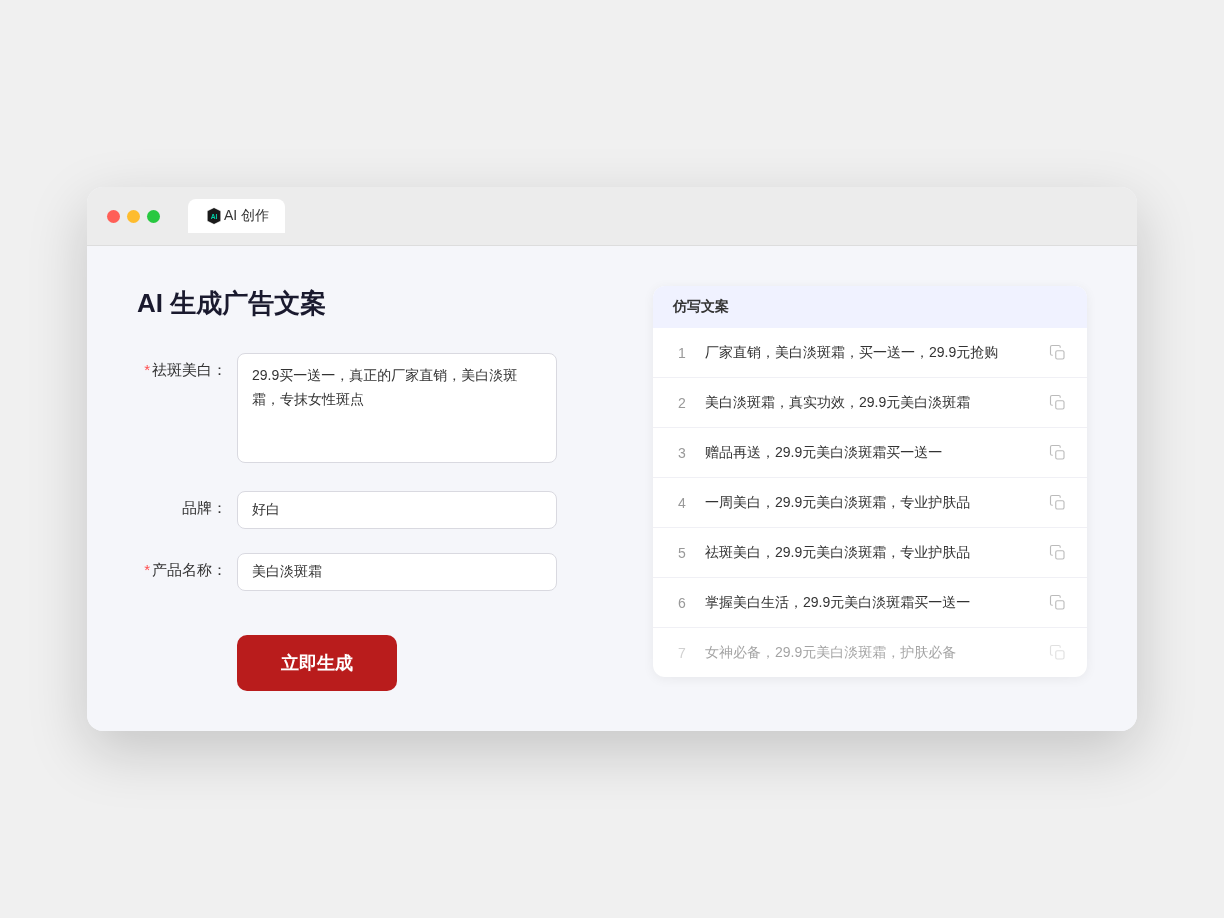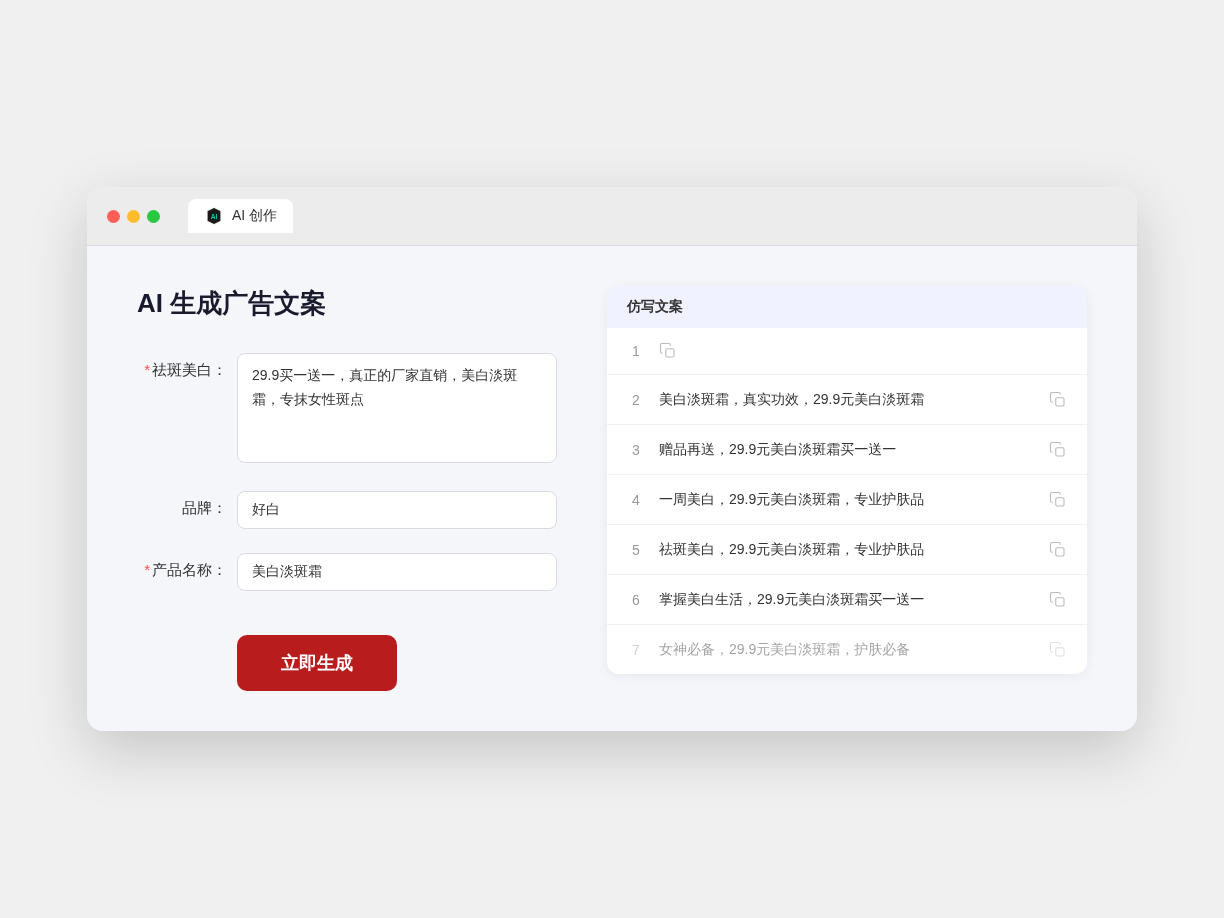--- a/index.html
+++ b/index.html
@@ -42,35 +42,34 @@
     .traffic-light.red { background: #ff5f57; }
     .traffic-light.yellow { background: #febc2e; }
     .traffic-light.green { background: #28c840; }
 
     .tab {
       background: #fff;
       border-radius: 8px 8px 0 0;
       padding: 7px 16px;
       display: flex;
       align-items: center;
-      gap: 8px;
       font-size: 14px;
       color: #333;
       margin-left: 16px;
     }
 
     .tab-icon {
       width: 20px;
       height: 20px;
     }
 
     .content-area {
       padding: 40px 50px;
       display: flex;
-      gap: 50px;
+      gap: 96px;
       background: #f5f6fa;
     }
 
     
     .left-panel {
       flex: 0 0 420px;
     }
 
     .page-title {
       font-size: 26px;
@@ -271,20 +270,21 @@
     </div>
 
     <div class="right-panel">
 
       <div class="result-table">
         <div class="table-header">仿写文案</div>
 
         <div id="rows-container">
             <div class="table-row">
       <span class="row-number">1</span>
+      <span class="row-text">厂家直销，美白淡斑霜，买一送一，29.9元抢购</span>
       <svg class="copy-icon" viewBox="0 0 24 24" fill="none" stroke="currentColor" stroke-width="1.5" xmlns="http://www.w3.org/2000/svg">
         <rect x="9" y="9" width="11" height="11" rx="2" stroke="#bbb" fill="none"></rect>
         <path d="M5 15H4a2 2 0 01-2-2V4a2 2 0 012-2h9a2 2 0 012 2v1" stroke="#bbb" fill="none"></path>
       </svg>
     </div>
             <div class="table-row">
       <span class="row-number">2</span>
       <span class="row-text">美白淡斑霜，真实功效，29.9元美白淡斑霜</span>
       <svg class="copy-icon" viewBox="0 0 24 24" fill="none" stroke="currentColor" stroke-width="1.5" xmlns="http://www.w3.org/2000/svg">
         <rect x="9" y="9" width="11" height="11" rx="2" stroke="#bbb" fill="none"></rect>

